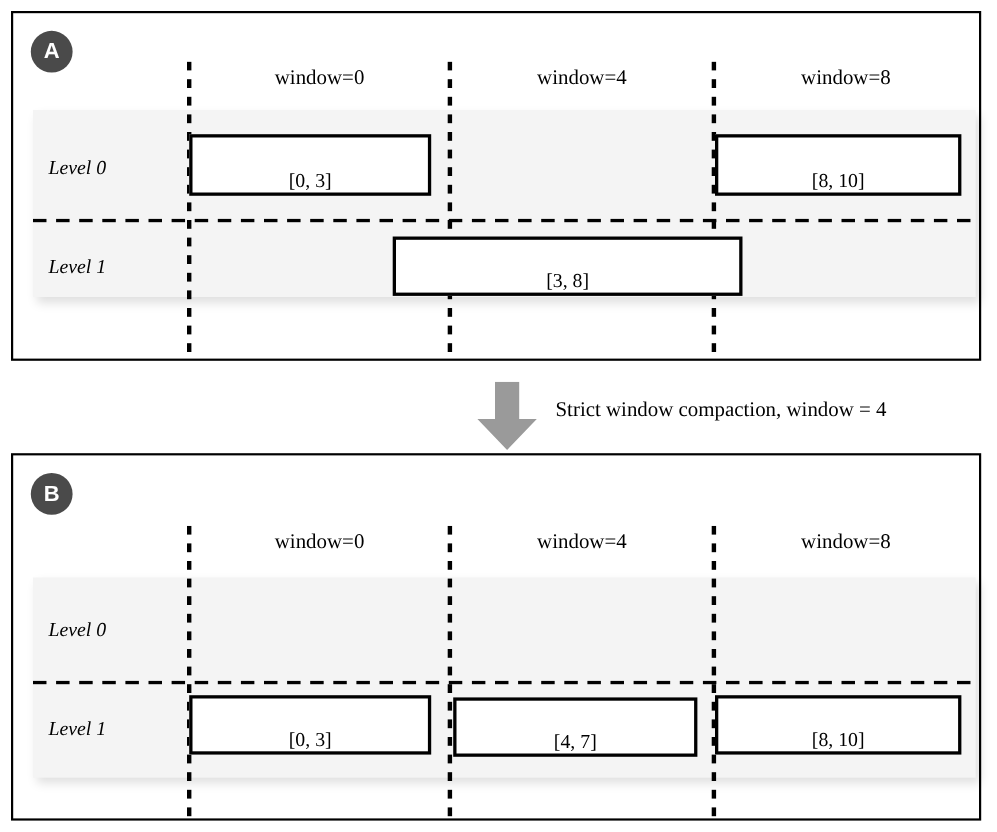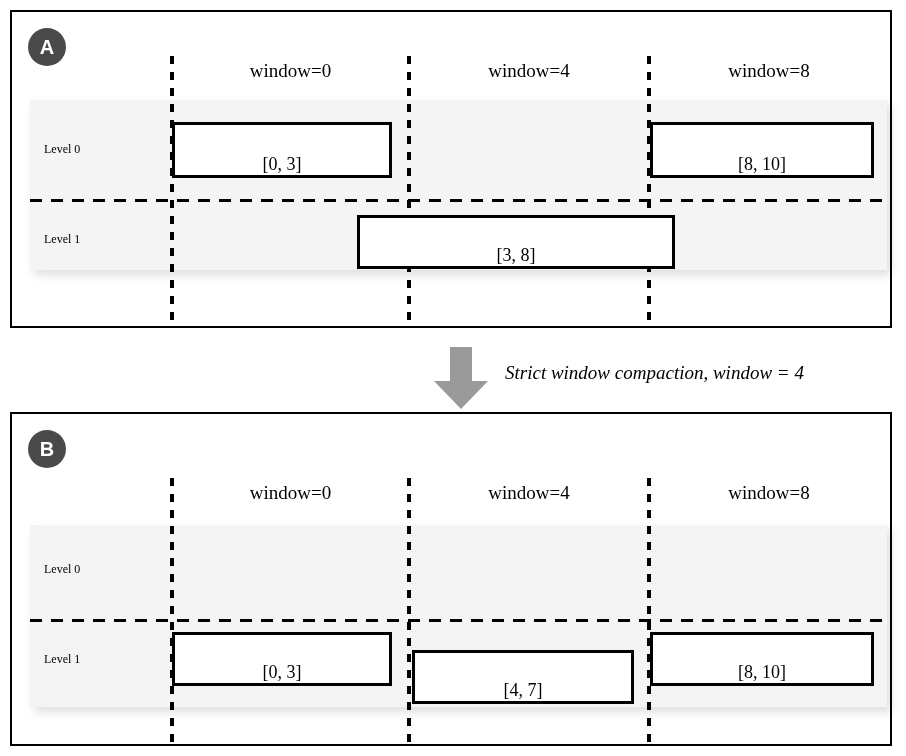--- a/index.html
+++ b/index.html
@@ -56,23 +56,24 @@
   .col-header {
     position: absolute;
     font-size: 19px;
     text-align: center;
     white-space: nowrap;
   }
 
   
   .level-label {
     position: absolute;
-    font-size: 12px;
+    font-size: 18px;
     white-space: nowrap;
     text-align: right;
+    font-style: italic;
   }
 
   
   .vdivider {
     position: absolute;
     width: 4px;
     background-image: linear-gradient(to bottom, #000000 50%, rgba(255,255,255,0) 0%);
     background-size: 4px 16px;
     background-repeat: repeat-y;
   }
@@ -105,21 +106,20 @@
     top: 347px;
     width: 62px;
     height: 62px;
   }
   #transition-caption {
     position: absolute;
     left: 505px;
     top: 362px;
     font-size: 19px;
     white-space: nowrap;
-    font-style: italic;
   }
 </style>
 </head>
 <body>
 
 <div class="panel" id="panel-a">
 
   <div class="badge">A</div>
 
   <div class="band" style="left:18px; top:88px; width:857px; height:170px;"></div>
@@ -169,19 +169,19 @@
 
   <div class="hdivider" style="left:18px; top:205px; width:857px;"></div>
 
   <div class="vdivider" style="left:158px; top:64px; height:268px;"></div>
   <div class="vdivider" style="left:395px; top:64px; height:268px;"></div>
   <div class="vdivider" style="left:635px; top:64px; height:268px;"></div>
 
   <div class="ibox" style="left:160px; top:218px; width:220px; height:54px;">
     <span>[0, 3]</span>
   </div>
-  <div class="ibox" style="left:400px; top:236px; width:222px; height:54px;">
+  <div class="ibox" style="left:400px; top:220px; width:222px; height:54px;">
     <span>[4, 7]</span>
   </div>
   <div class="ibox" style="left:638px; top:218px; width:224px; height:54px;">
     <span>[8, 10]</span>
   </div>
 </div>
 
 </body></html>

